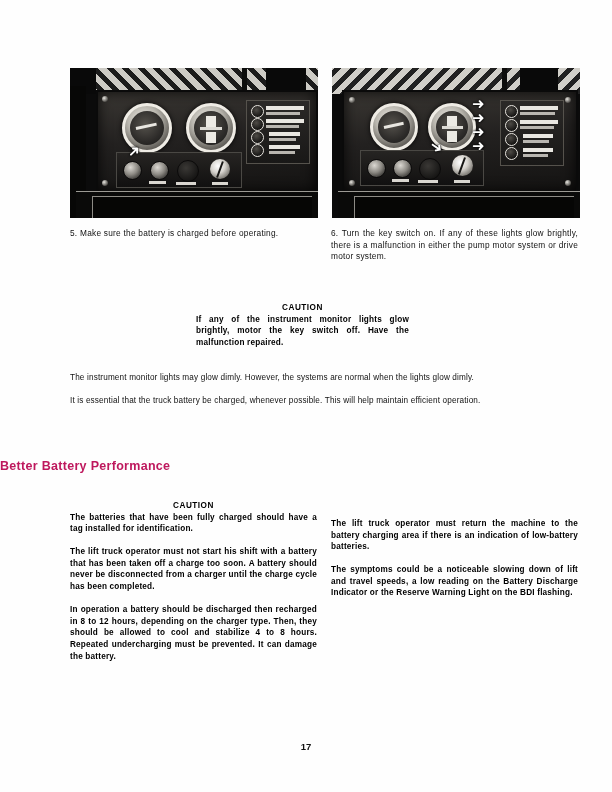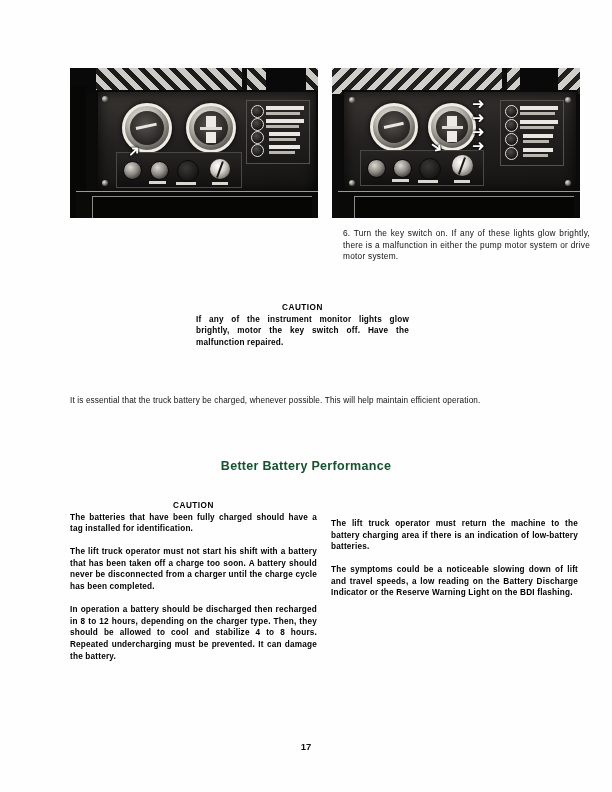--- a/index.html
+++ b/index.html
@@ -220,21 +220,21 @@
   
   .caption {
     position: absolute;
     font-size: 8.3px;
     line-height: 11.5px;
     text-align: justify;
     letter-spacing: .25px;
     color: #111;
   }
   #caption-left  { left: 70px;  top: 228px; width: 247px; }
-  #caption-right { left: 331px; top: 228px; width: 247px; margin-left: 12px; }
+  #caption-right { left: 331px; top: 228px; width: 247px; }
 
   .caution-block {
     position: absolute;
     font-weight: bold;
     font-size: 8.2px;
     line-height: 11.5px;
     letter-spacing: .2px;
     color: #000;
   }
   .caution-title {
@@ -257,25 +257,25 @@
     color: #111;
     letter-spacing: .15px;
   }
   #para-dimly    { left: 70px; top: 372px; width: 508px; }
   #para-essential{ left: 70px; top: 395px; width: 508px; }
 
   #section-heading {
     position: absolute;
     left: 0; right: 0;
     top: 459px;
-    text-align: center;
+    text-align: left;
     font-size: 12.5px;
     font-weight: bold;
     letter-spacing: .3px;
-    color: #14532d;
+    color: #be185d;
   }
 
   .col {
     position: absolute;
     font-weight: bold;
     font-size: 8.2px;
     line-height: 11.6px;
     text-align: justify;
     letter-spacing: .2px;
     color: #000;
@@ -435,28 +435,30 @@
         <div class="ph-arrow" style="left:86px;top:48px;transform:rotate(35deg);">➜</div>
       </div>
 
       <div class="ph-skirt">
         <div class="ph-skirt-inner"></div>
       </div>
     </div>
 
   </div>
 
+  <div class="caption" id="caption-left">5. Make sure the battery is charged before operating.</div>
 
   <div class="caption" id="caption-right">6. Turn the key switch on. If any of these lights glow brightly, there is a malfunction in either the pump motor system or drive motor system.</div>
 
   <div class="caution-block" id="caution-top">
     <div class="caution-title">CAUTION</div>
     <div class="caution-body">If any of the instrument monitor lights glow brightly, motor the key switch off. Have the malfunction repaired.</div>
   </div>
 
+  <div class="para" id="para-dimly">The instrument monitor lights may glow dimly. However, the systems are normal when the lights glow dimly.</div>
 
   <div class="para" id="para-essential">It is essential that the truck battery be charged, whenever possible. This will help maintain efficient operation.</div>
 
   <div id="section-heading">Better Battery Performance</div>
 
   <div class="col" id="col-left">
     <div class="caution-title" style="margin-bottom:0;">CAUTION</div>
     <p>The batteries that have been fully charged should have a tag installed for identification.</p>
     <p>The lift truck operator must not start his shift with a battery that has been taken off a charge too soon. A battery should never be disconnected from a charger until the charge cycle has been completed.</p>
     <p>In operation a battery should be discharged then recharged in 8 to 12 hours, depending on the charger type. Then, they should be allowed to cool and stabilize 4 to 8 hours. Repeated undercharging must be prevented. It can damage the battery.</p>

